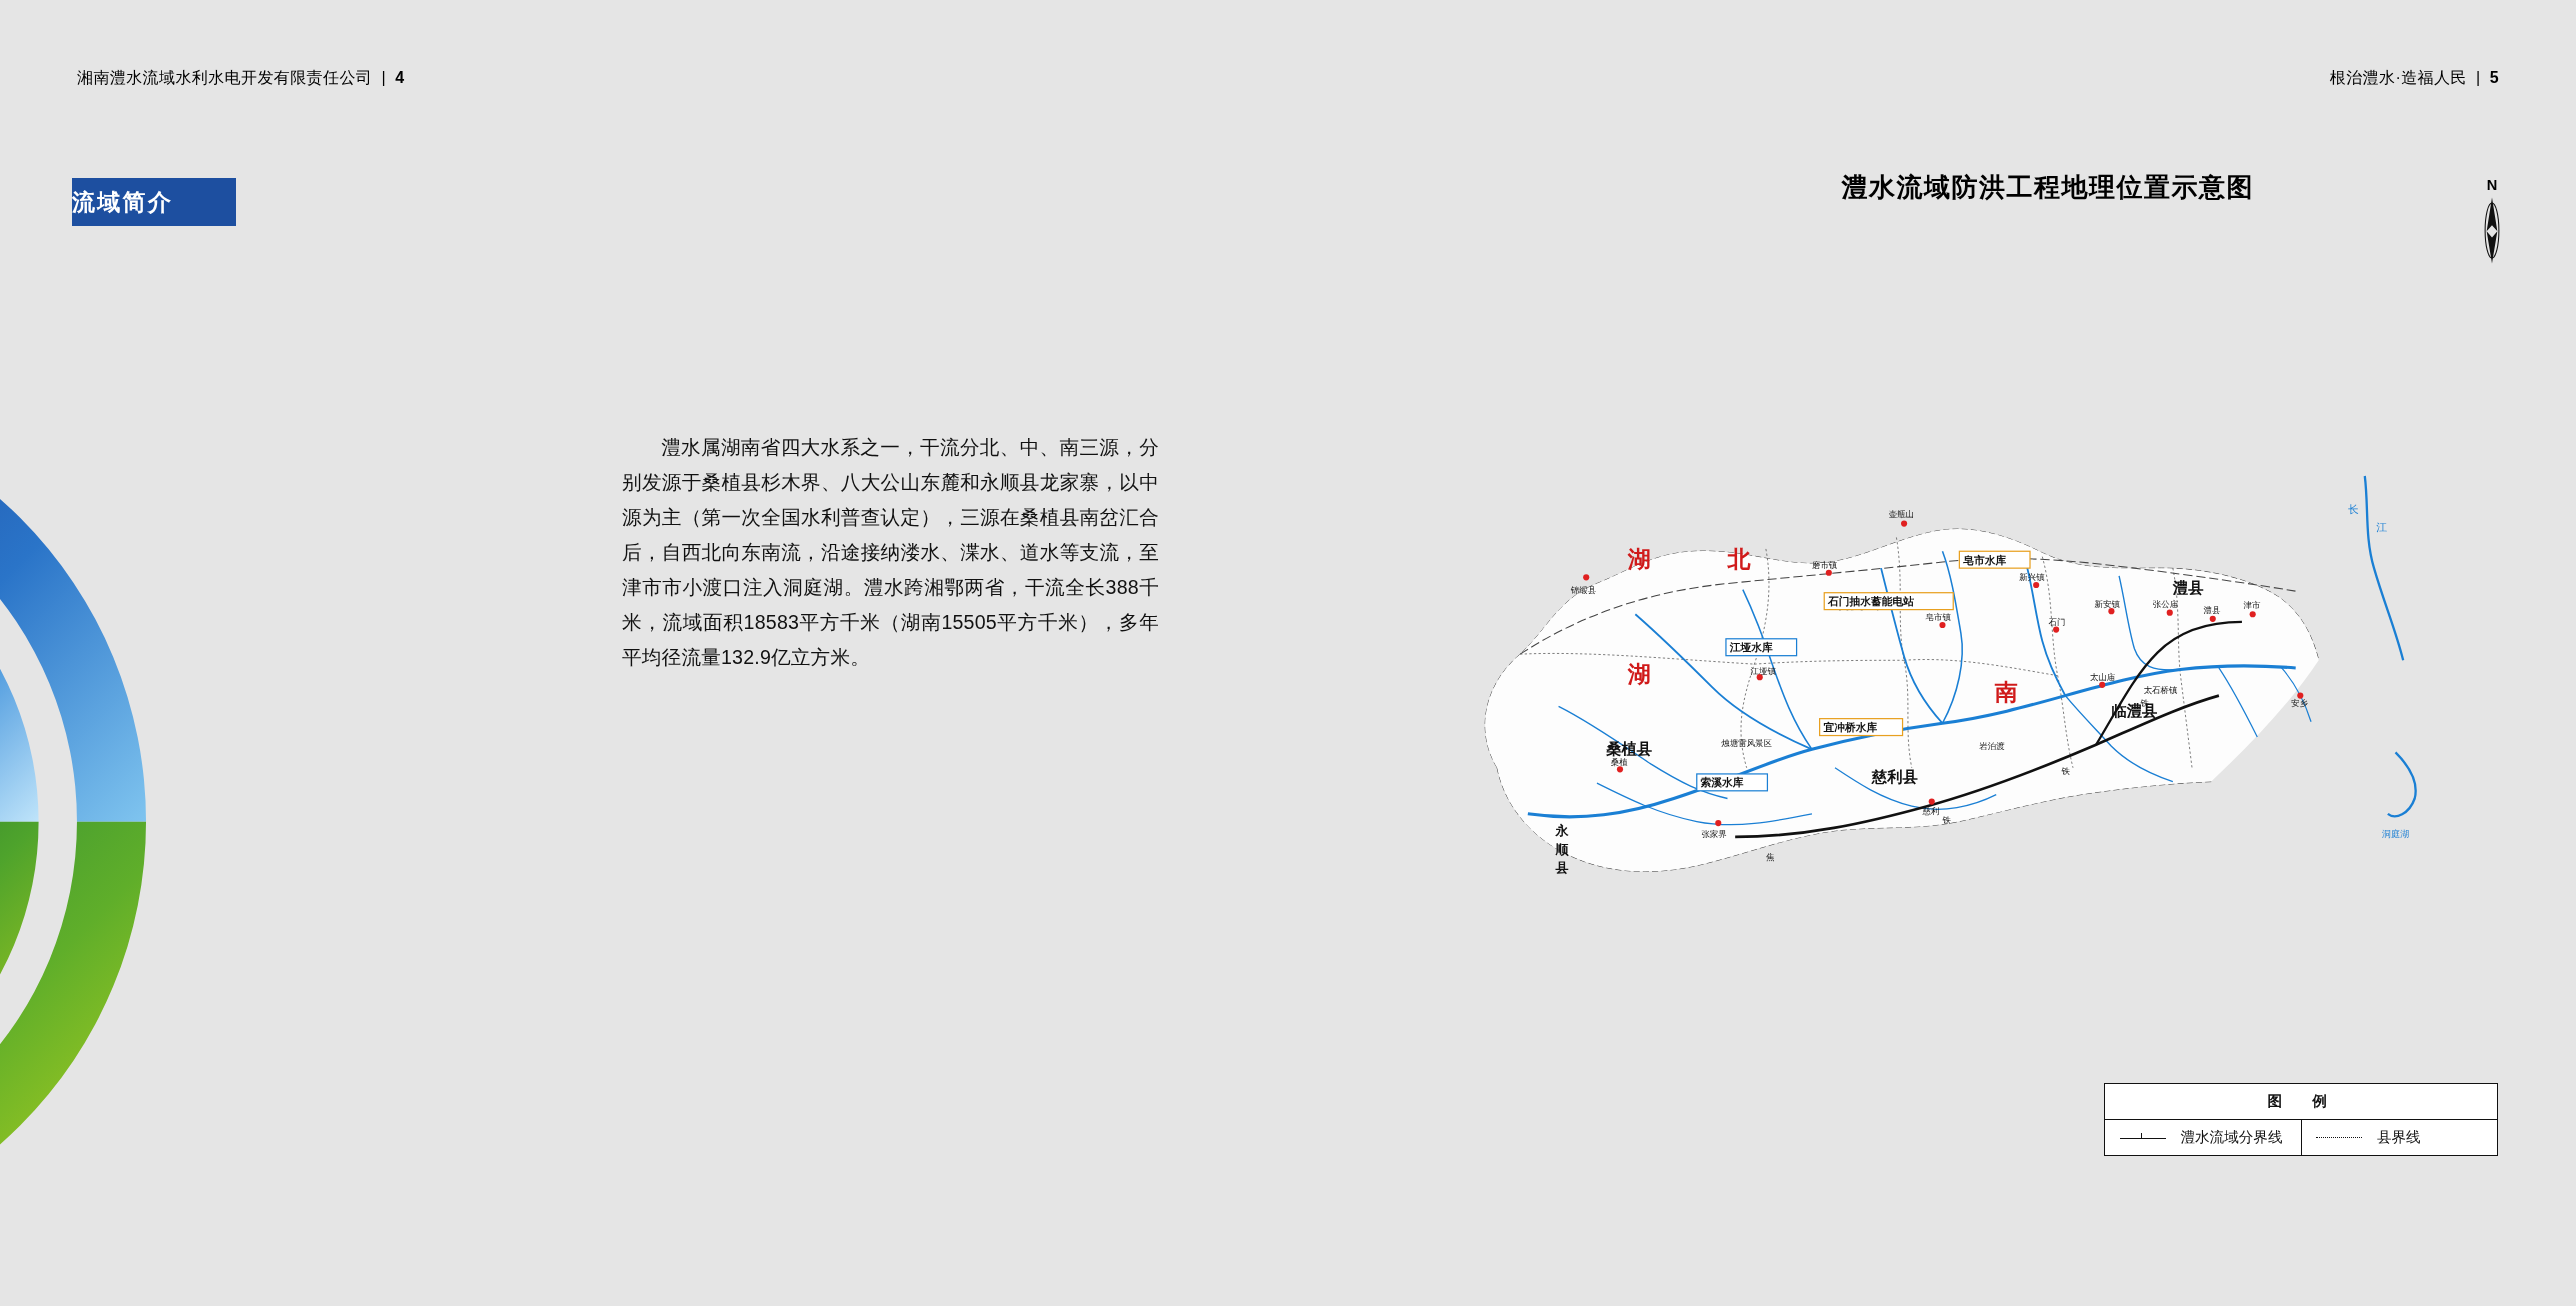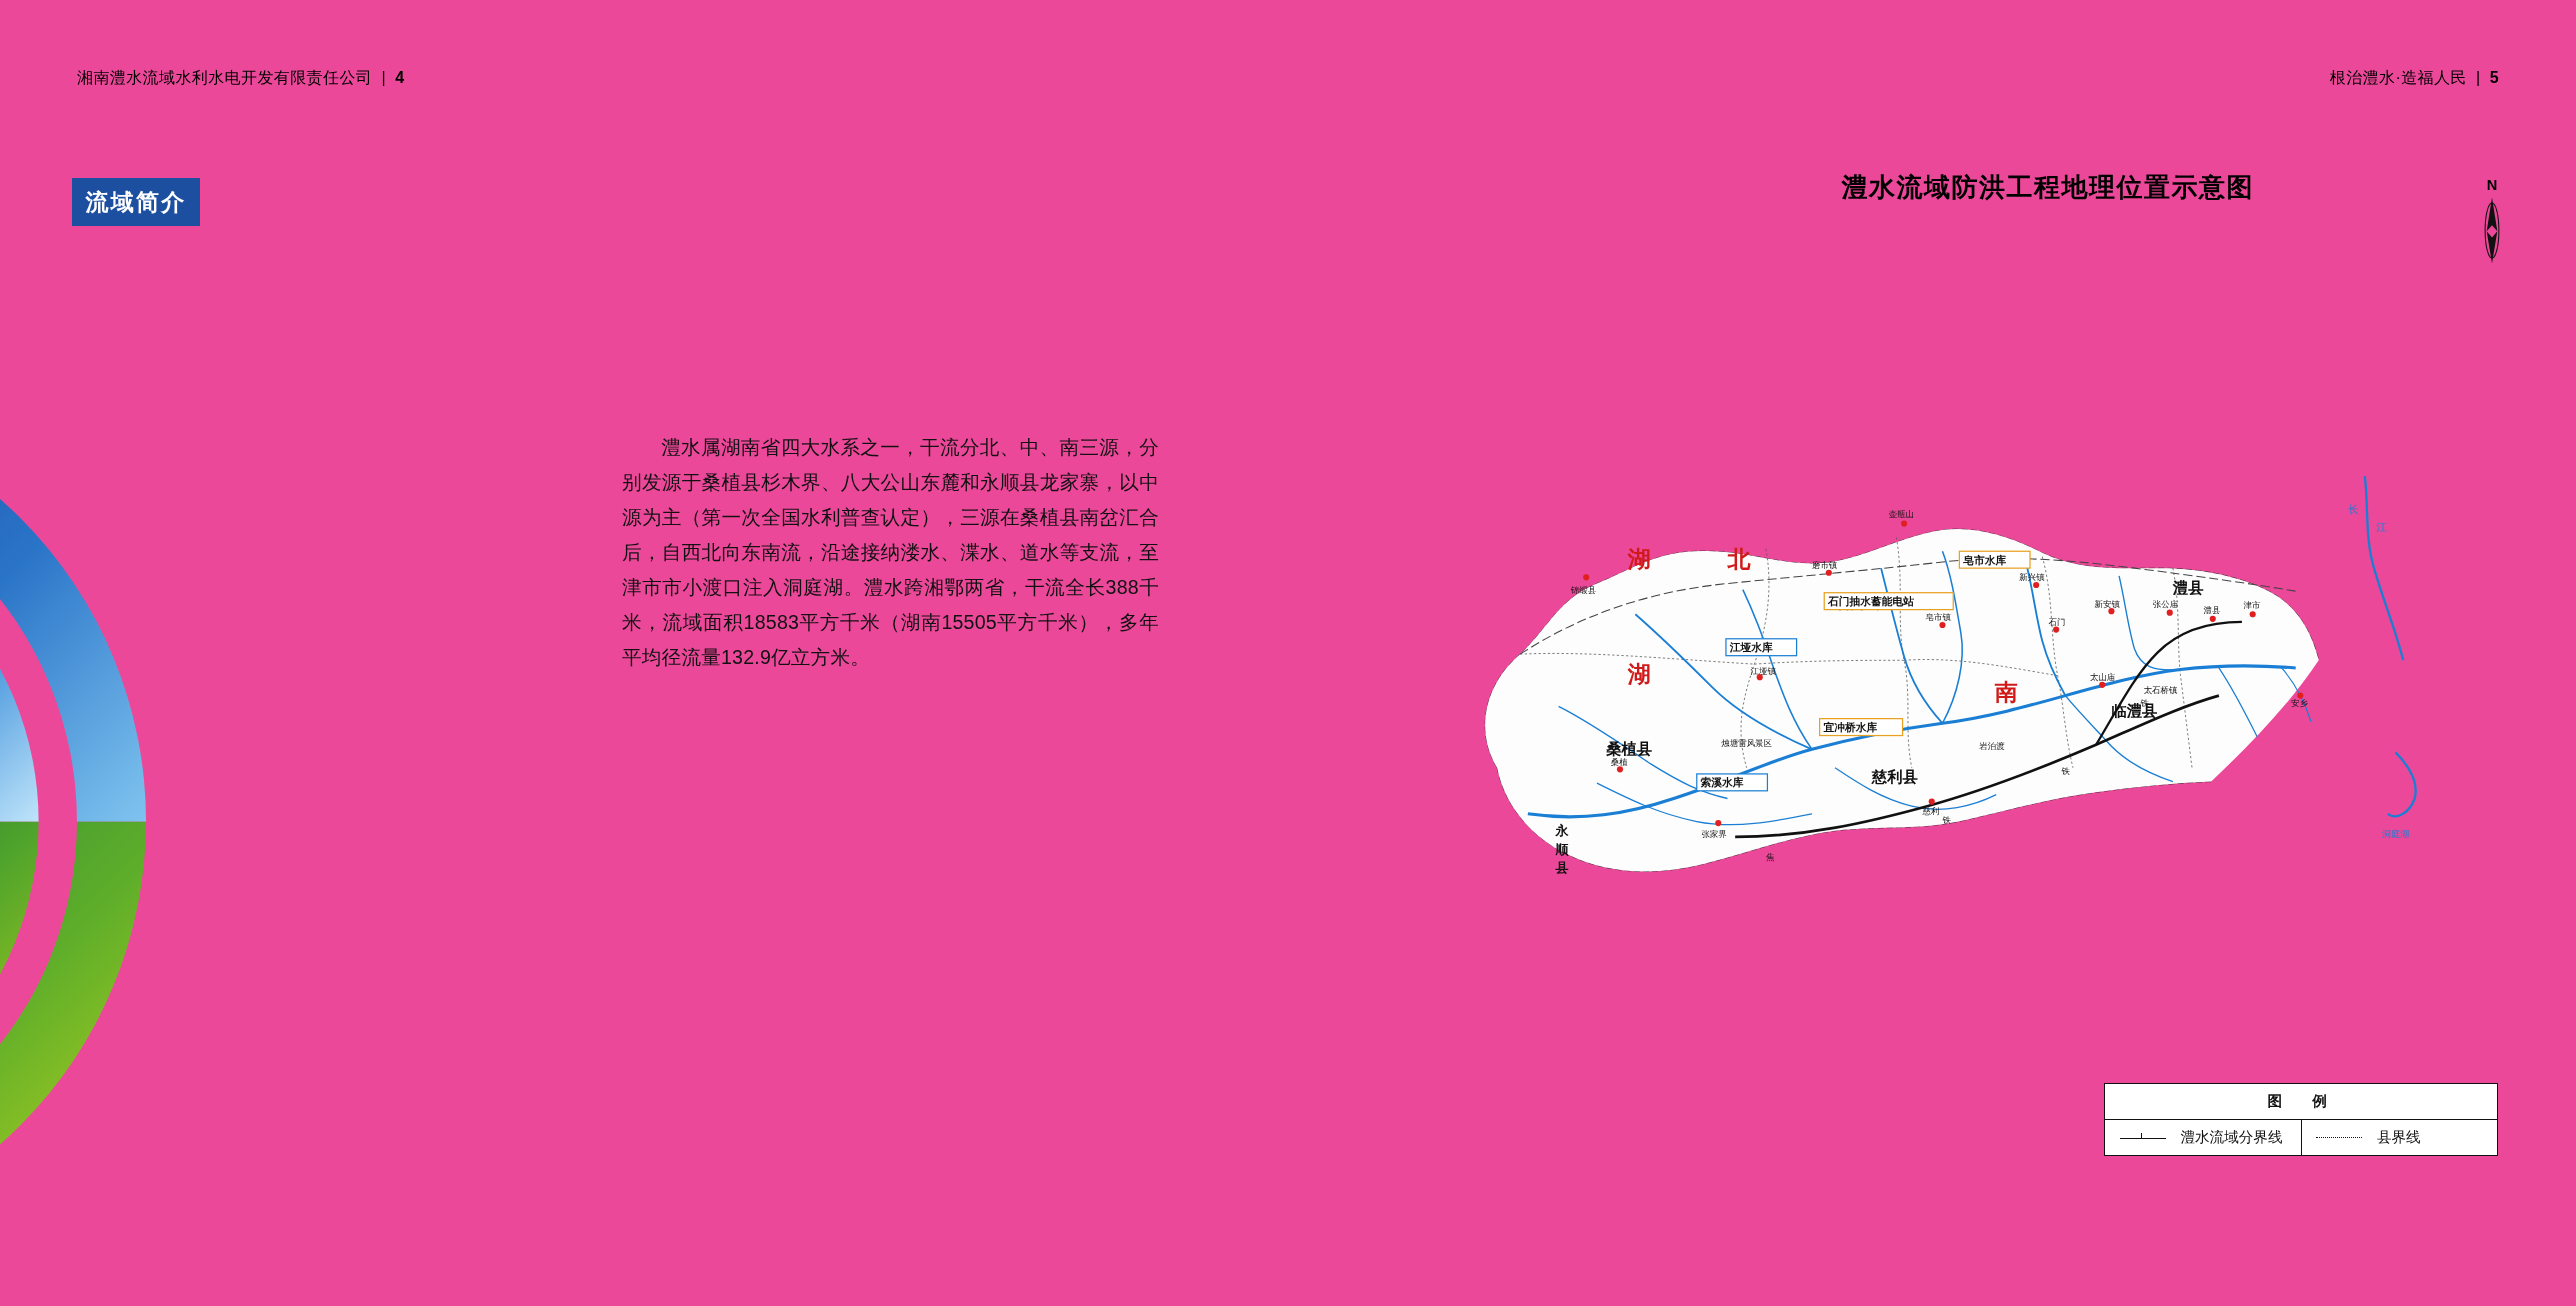--- a/index.html
+++ b/index.html
@@ -13,21 +13,21 @@
     position: relative;
     font-family: "Liberation Sans", sans-serif;
     overflow: hidden;
   }
   .page {
     position: absolute;
     top: 0;
     left: 0;
     width: 2576px;
     height: 1306px;
-    background: #ec4899;
+    background: #e5e5e5;
   }
   
   .hdr {
     position: absolute;
     top: 68px;
     font-size: 16px;
     color: #000;
     letter-spacing: 0.4px;
     white-space: nowrap;
   }
@@ -38,26 +38,26 @@
     padding: 0 9.2px;
     color: #000;
   }
   .hdr .pg { font-weight: bold; }
 
   
   .title-box {
     position: absolute;
     left: 72px;
     top: 178px;
-    width: 128px;
+    width: 164px;
     height: 48px;
     background: #1d4fa0;
     display: flex;
     align-items: center;
-    justify-content: center;
+    justify-content: flex-start;
   }
   .title-box span {
     color: #ffffff;
     font-size: 23px;
     font-weight: bold;
     letter-spacing: 2.3px;
   }
 
   
   .swirl {

